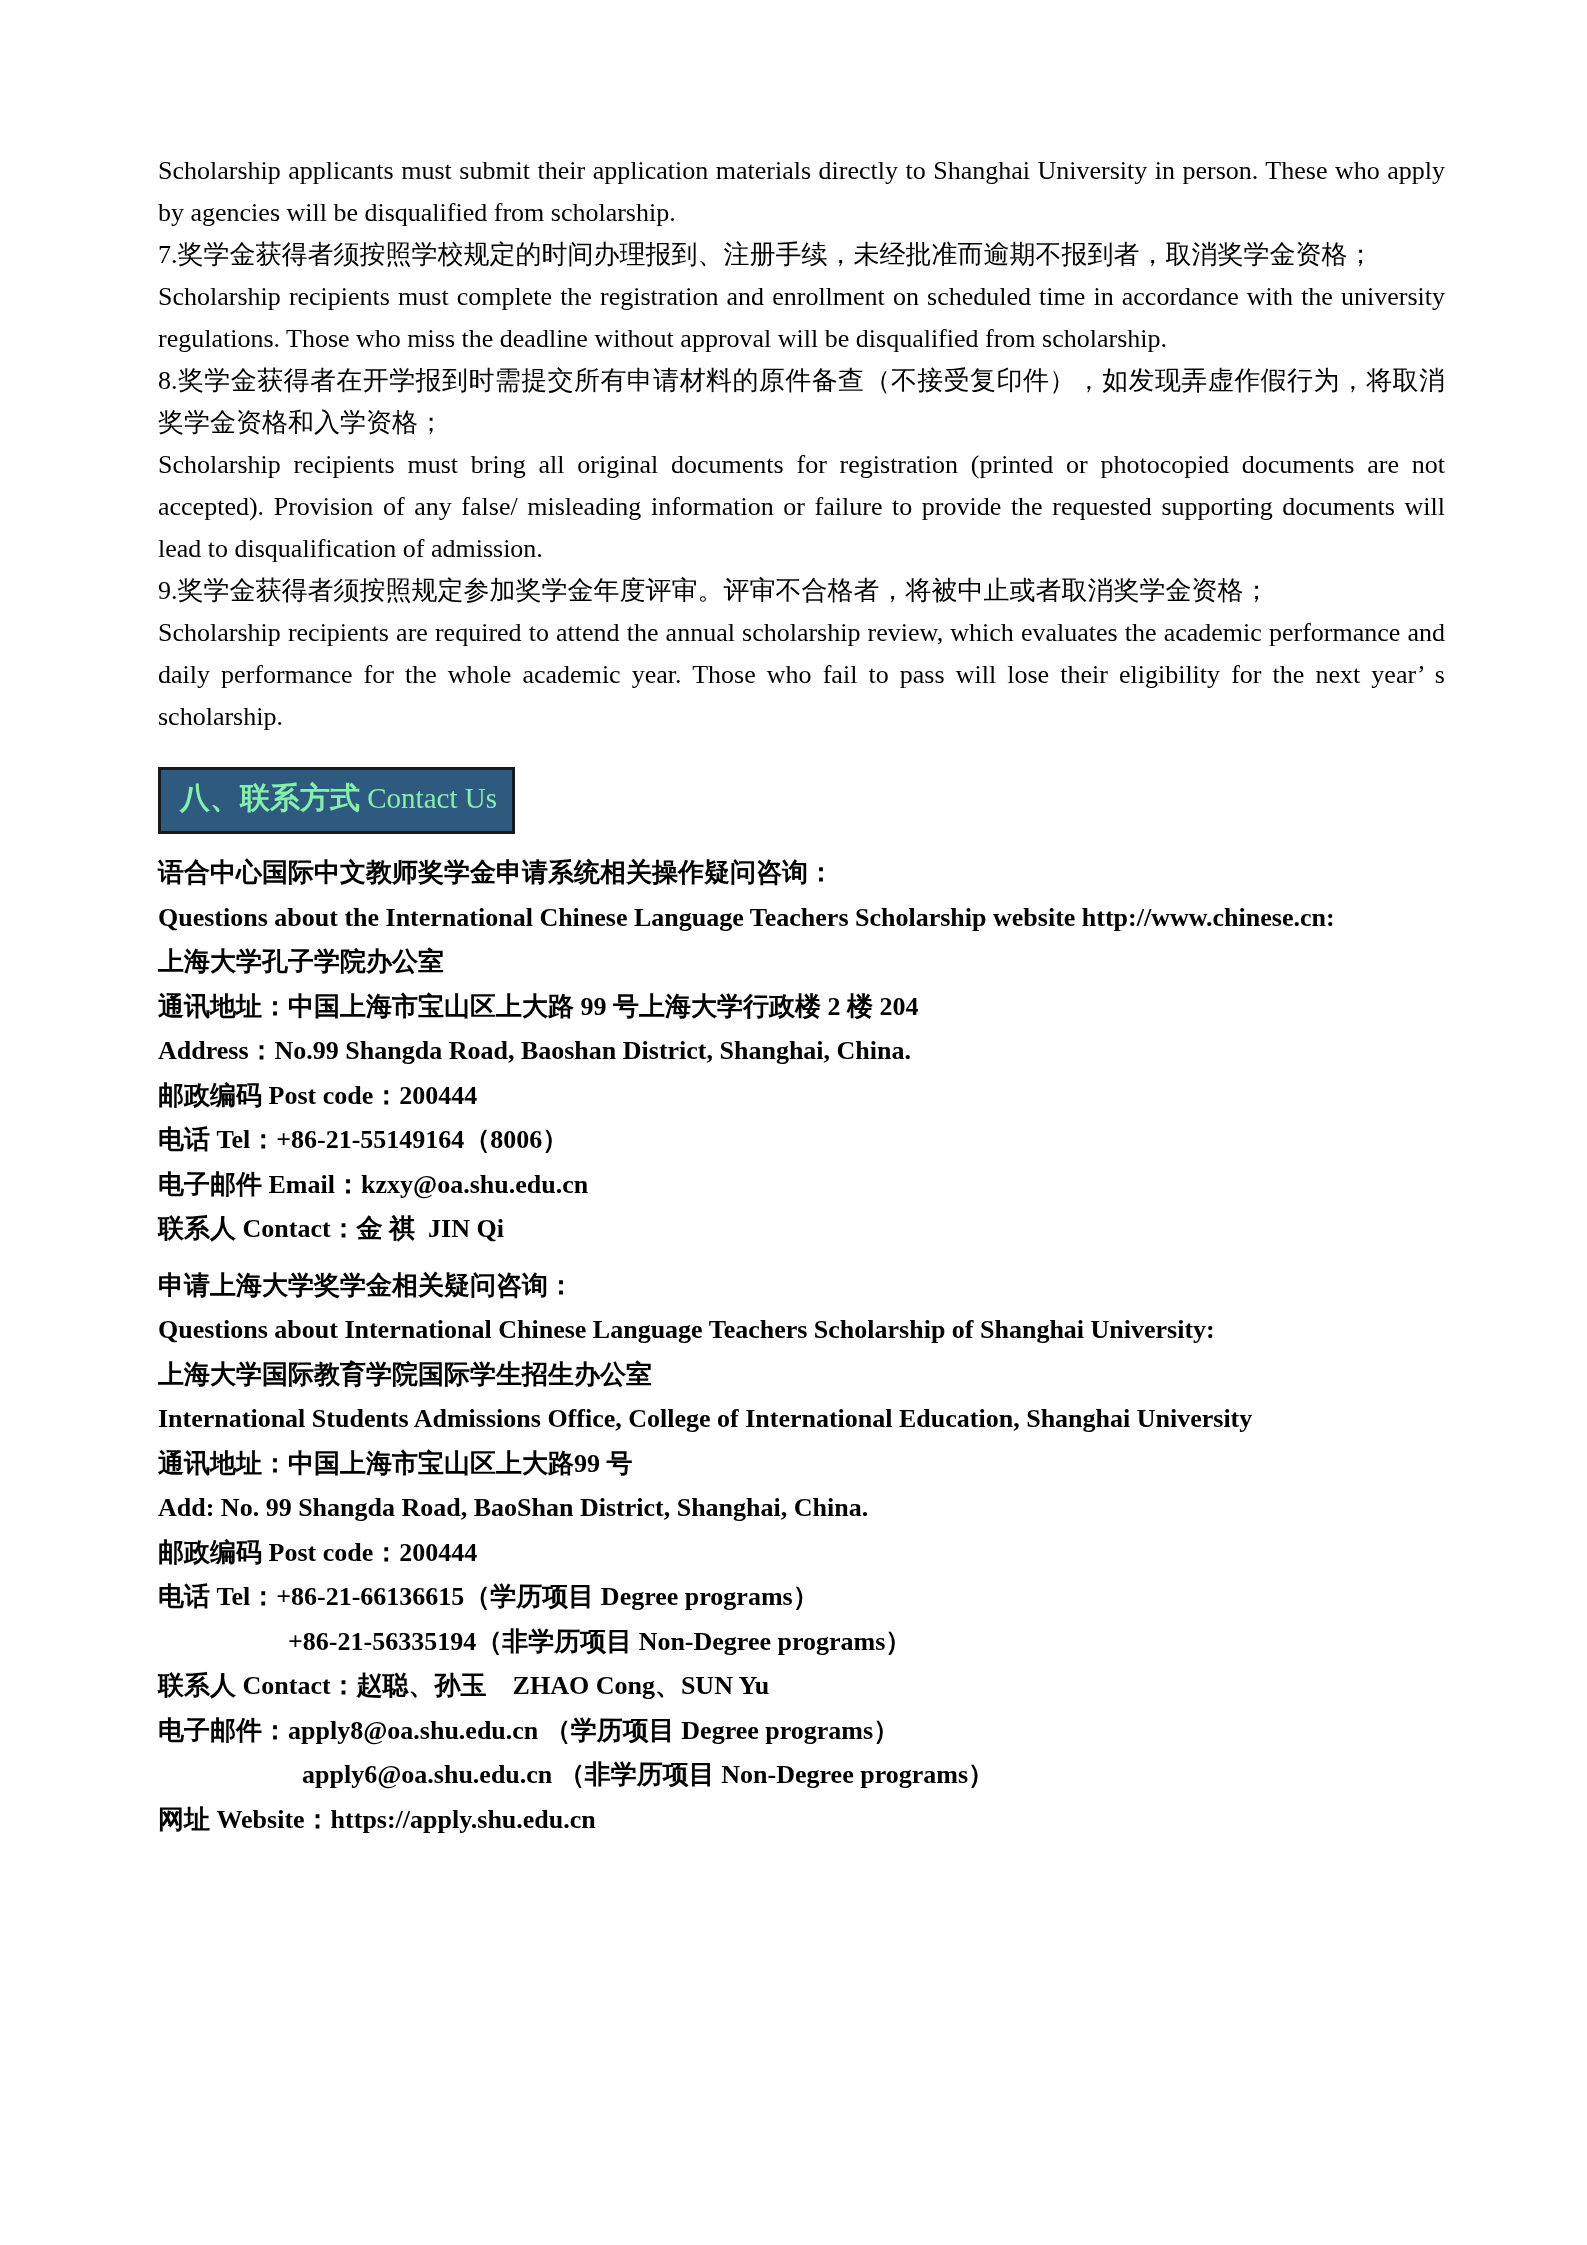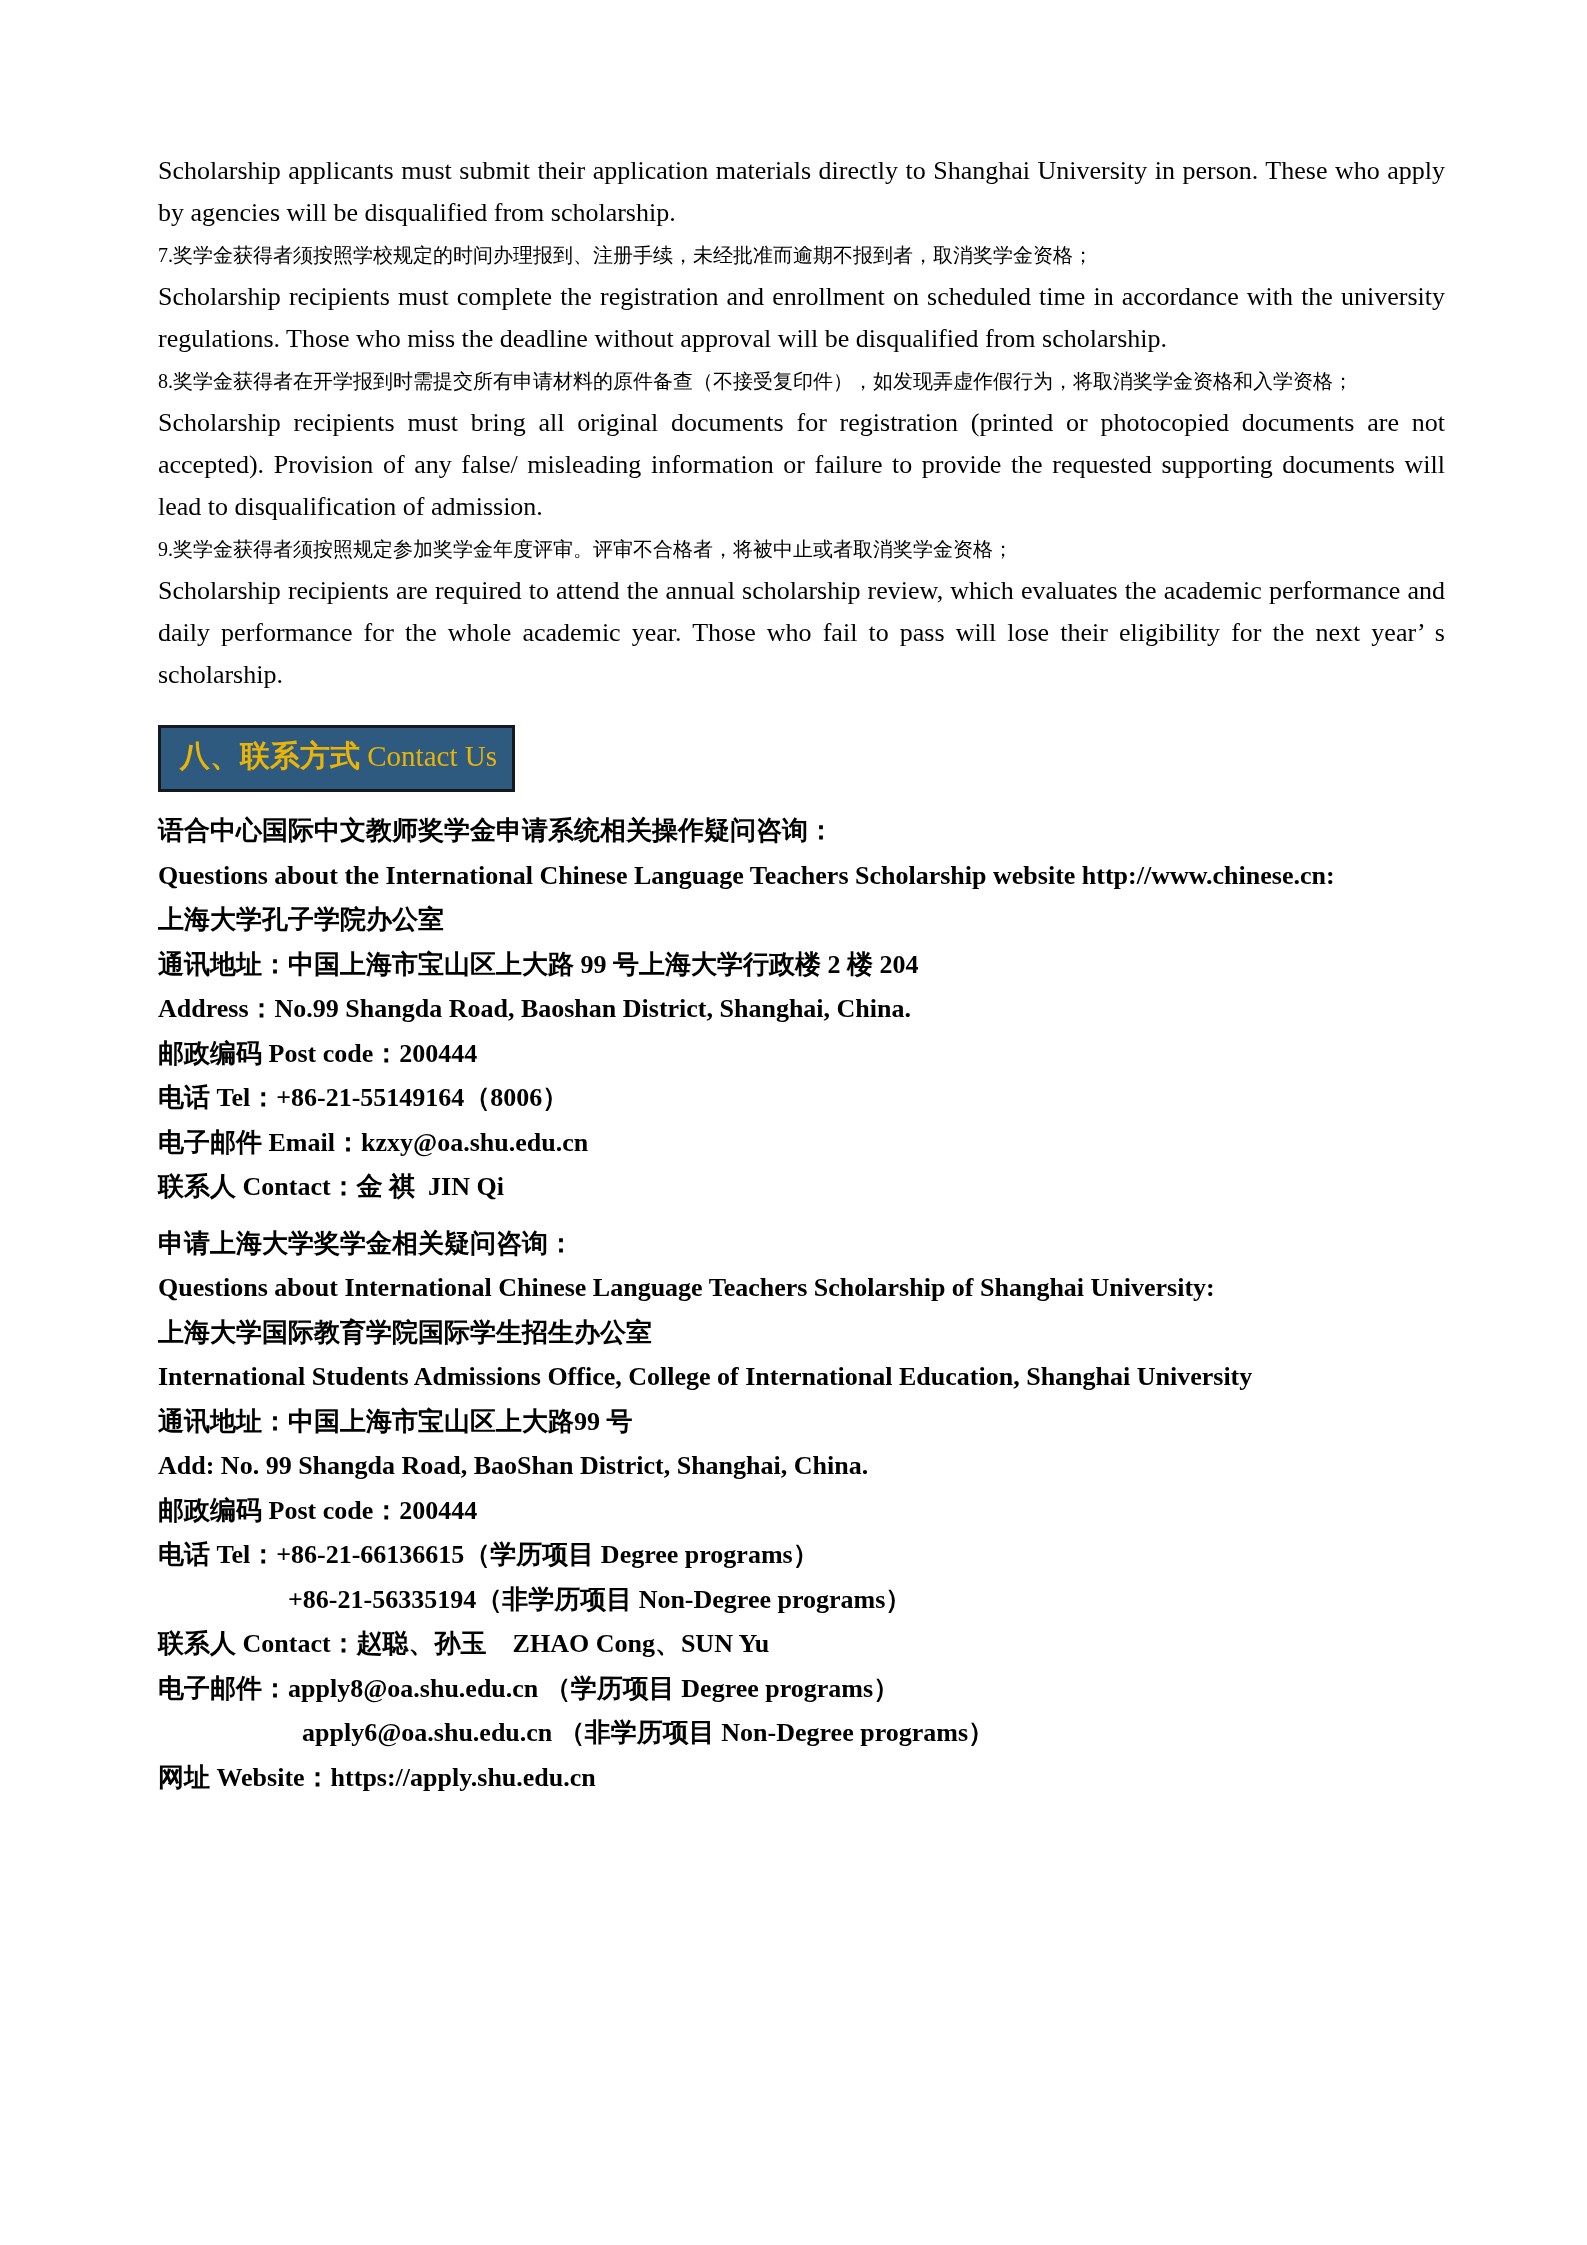--- a/index.html
+++ b/index.html
@@ -19,21 +19,21 @@
   }
   
   .intro p{
     margin:0;
     font-size:26px;
     line-height:42px;
     text-align:justify;
     text-justify:inter-word;
   }
   .intro p.para-zh{
-    font-size:20px;
+    font-size:26px;
     text-align:justify;
   }
   
   .heading-box{
     display:inline-block;
     margin-top:29px;
     margin-bottom:17px;
     background:#2d5a7e;
     border:3px solid #16191d;
     color:#ffffff;
@@ -73,21 +73,21 @@
       <p class="para-en">Scholarship applicants must submit their application materials directly to Shanghai University in person. These who apply by agencies will be disqualified from scholarship.</p>
       <p class="para-zh">7.奖学金获得者须按照学校规定的时间办理报到、注册手续，未经批准而逾期不报到者，取消奖学金资格；</p>
       <p class="para-en">Scholarship recipients must complete the registration and enrollment on scheduled time in accordance with the university regulations. Those who miss the deadline without approval will be disqualified from scholarship.</p>
       <p class="para-zh">8.奖学金获得者在开学报到时需提交所有申请材料的原件备查（不接受复印件），如发现弄虚作假行为，将取消奖学金资格和入学资格；</p>
       <p class="para-en">Scholarship recipients must bring all original documents for registration (printed or photocopied documents are not accepted). Provision of any false/ misleading information or failure to provide the requested supporting documents will lead to disqualification of admission.</p>
       <p class="para-zh">9.奖学金获得者须按照规定参加奖学金年度评审。评审不合格者，将被中止或者取消奖学金资格；</p>
       <p class="para-en">Scholarship recipients are required to attend the annual scholarship review, which evaluates the academic performance and daily performance for the whole academic year. Those who fail to pass will lose their eligibility for the next year’ s scholarship.</p>
     </div>
 
     
-    <div class="heading-box" style="background: rgb(45, 90, 126); border-color: rgb(22, 25, 29); color: #eab308; padding-left: 19px;">
+    <div class="heading-box" style="background: rgb(45, 90, 126); border-color: rgb(22, 25, 29); color: #86efac; padding-left: 19px;">
       <span class="zh">八、联系方式</span><span class="en"> Contact Us</span>
     </div>
 
     
     <div class="contact">
       <p>语合中心国际中文教师奖学金申请系统相关操作疑问咨询：</p>
       <p>Questions about the International Chinese Language Teachers Scholarship website http://www.chinese.cn:</p>
       <p>上海大学孔子学院办公室</p>
       <p>通讯地址：中国上海市宝山区上大路 99 号上海大学行政楼 2 楼 204</p>
       <p>Address：No.99 Shangda Road, Baoshan District, Shanghai, China.</p>

